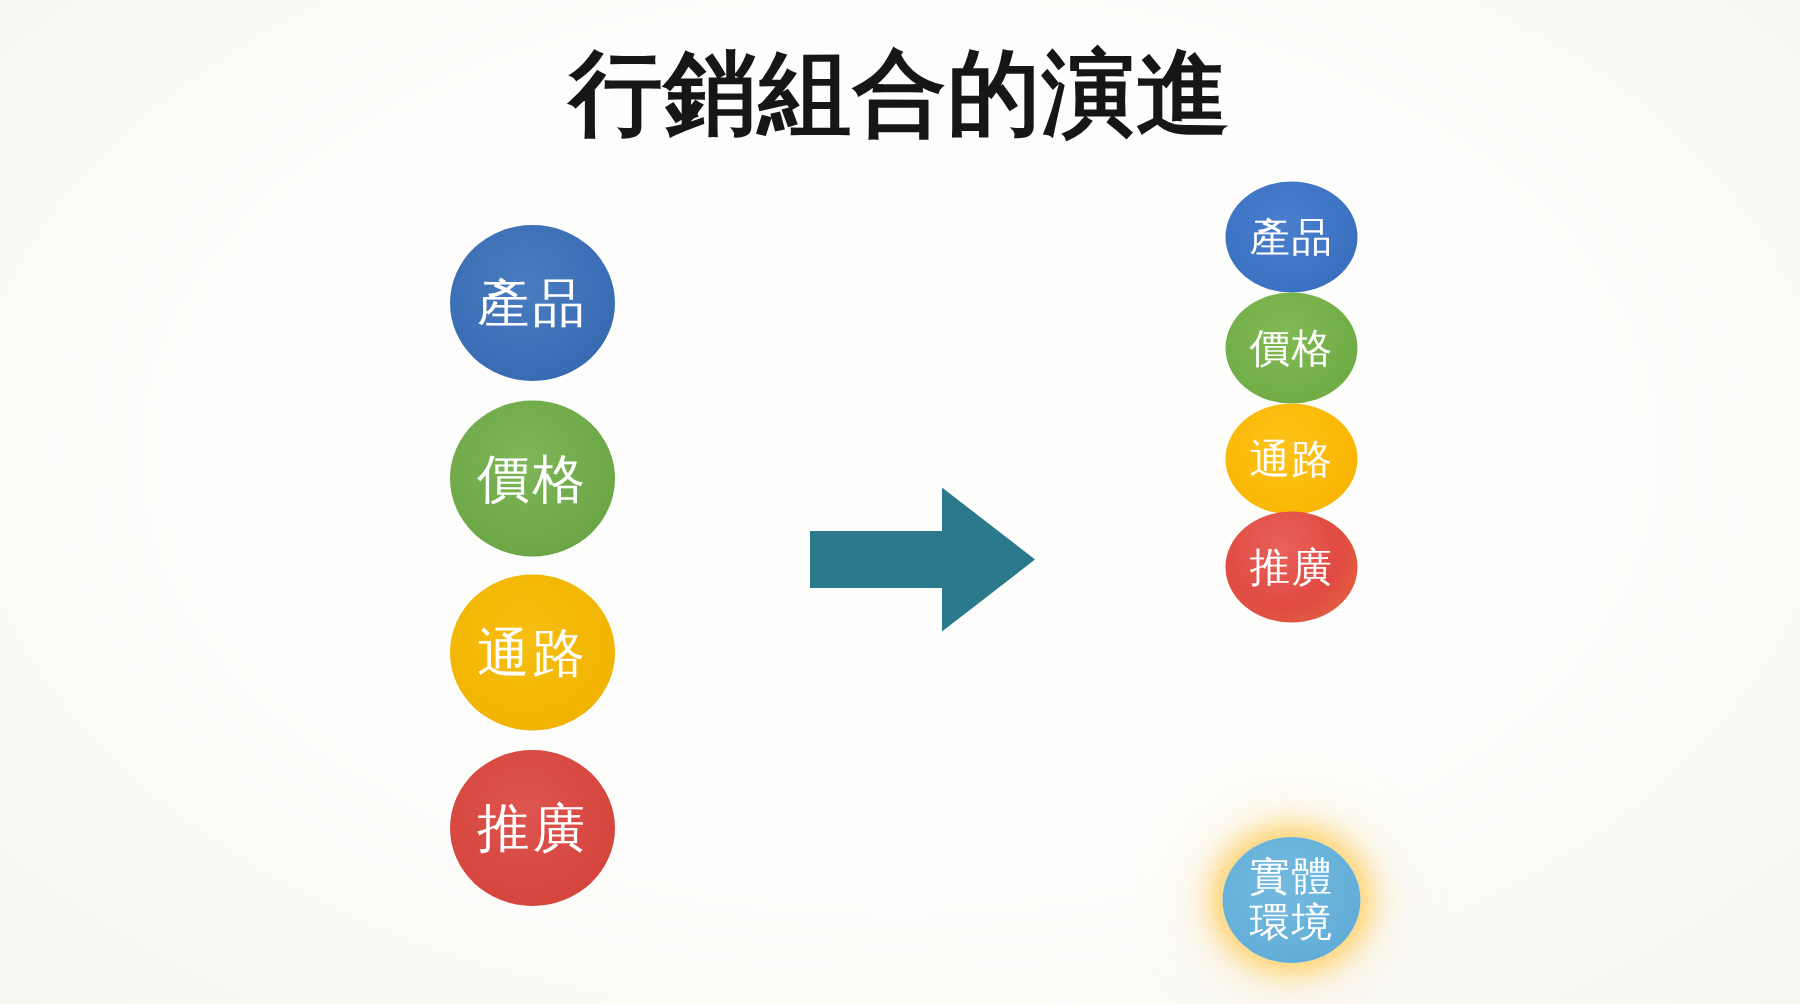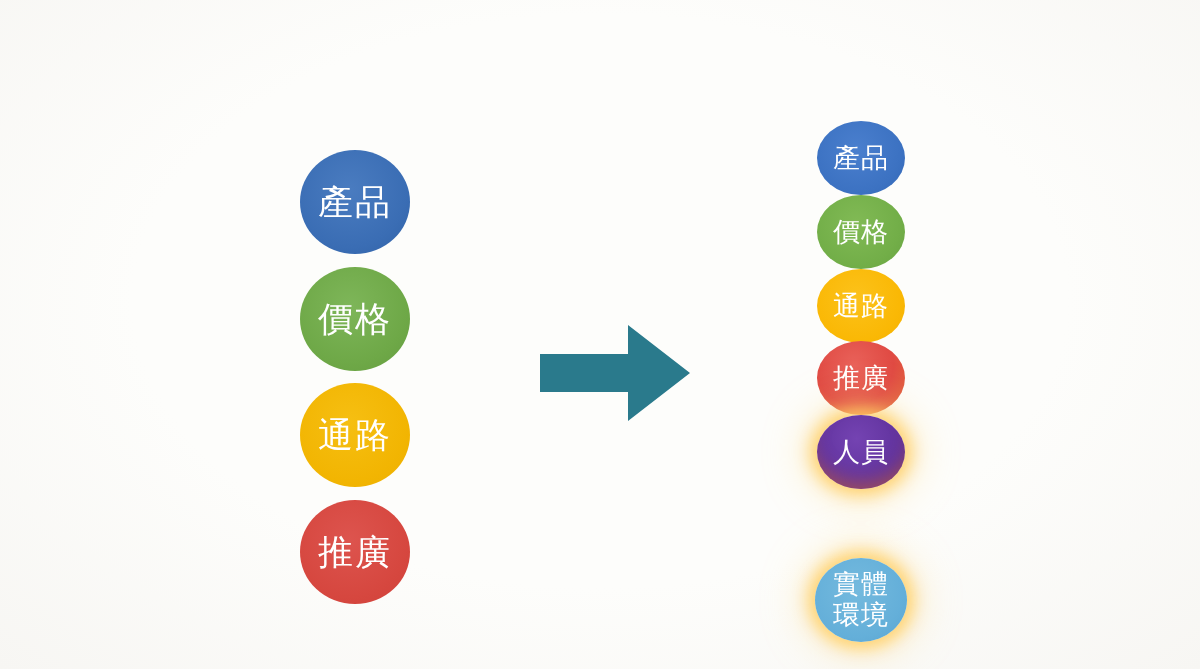--- a/index.html
+++ b/index.html
@@ -48,20 +48,21 @@
        box-shadow:0 0 16px 7px rgba(255,206,96,.85), 0 0 38px 16px rgba(255,221,140,.35);}
   .cr6 .lbl{padding:0 14px;}
   
   .arrow-wrap{position:absolute;left:540px;top:325px;width:150px;height:96px;}
 </style>
 </head>
 <body>
 
 <div class="stage">
 
+  <div class="slide-title">行銷組合的演進</div>
 
   <div class="circle c-left cl0">
     <span class="lbl">產品</span>
   </div>
   <div class="circle c-left cl1">
     <span class="lbl">價格</span>
   </div>
   <div class="circle c-left cl2">
     <span class="lbl">通路</span>
   </div>
@@ -80,20 +81,17 @@
   </div>
   <div class="circle c-right cr1">
     <span class="lbl">價格</span>
   </div>
   <div class="circle c-right cr2">
     <span class="lbl">通路</span>
   </div>
   <div class="circle c-right cr3">
     <span class="lbl">推廣</span>
   </div>
-  <div class="circle c-right cr4">
-    <span class="lbl">人員</span>
-  </div>
   <div class="circle c-right cr6">
     <span class="lbl">實體環境</span>
   </div>
 
 </div>
 
 </body></html>

